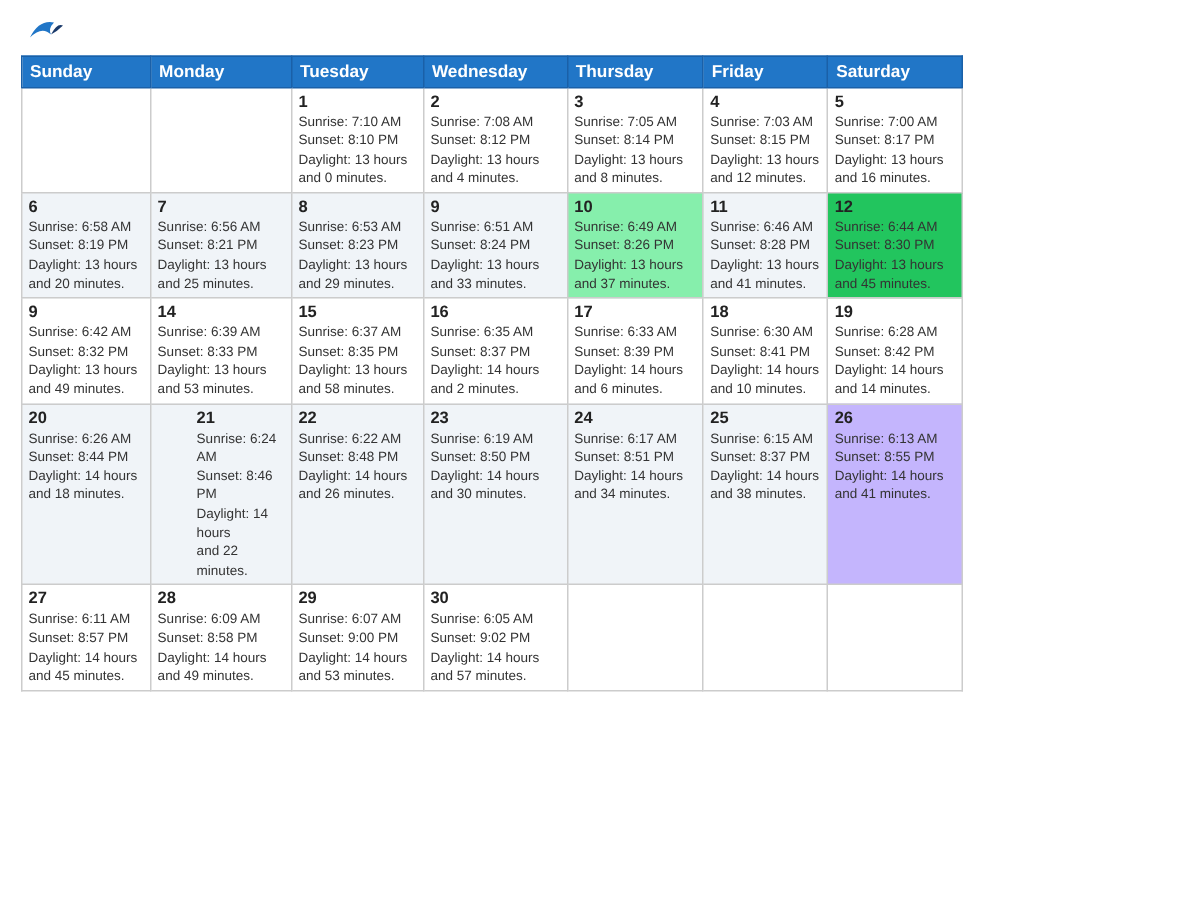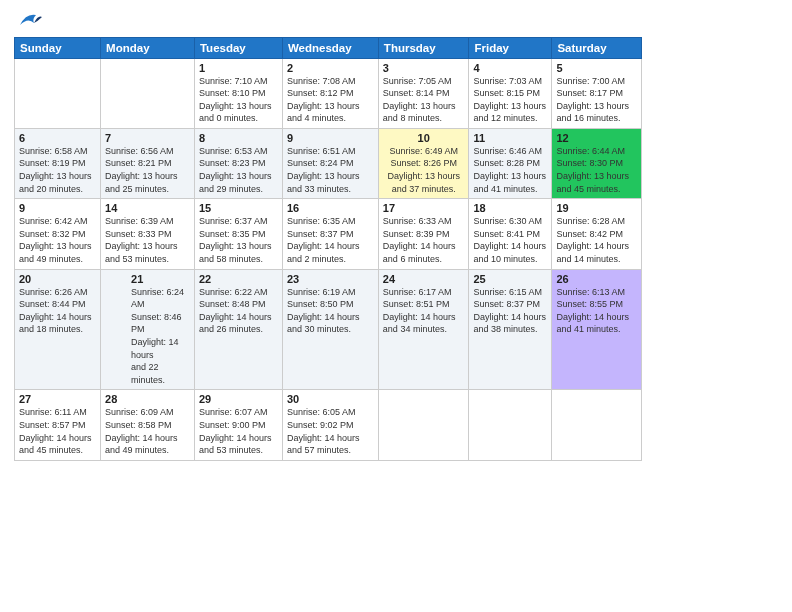--- a/index.html
+++ b/index.html
@@ -182,21 +182,21 @@
 Daylight: 13 hours
 and 29 minutes.</div>
           </td>
           <td style="background: rgb(240, 244, 248);">
             <span class="day-num">9</span>
             <div class="day-info" style="white-space: pre-line;">Sunrise: 6:51 AM
 Sunset: 8:24 PM
 Daylight: 13 hours
 and 33 minutes.</div>
           </td>
-          <td style="background: #fef9c3; text-align: center;">
+          <td style="background: #86efac;">
             <span class="day-num">10</span>
             <div class="day-info" style="white-space: pre-line;">Sunrise: 6:49 AM
 Sunset: 8:26 PM
 Daylight: 13 hours
 and 37 minutes.</div>
           </td>
           <td style="background: rgb(240, 244, 248);">
             <span class="day-num">11</span>
             <div class="day-info" style="white-space: pre-line;">Sunrise: 6:46 AM
 Sunset: 8:28 PM

